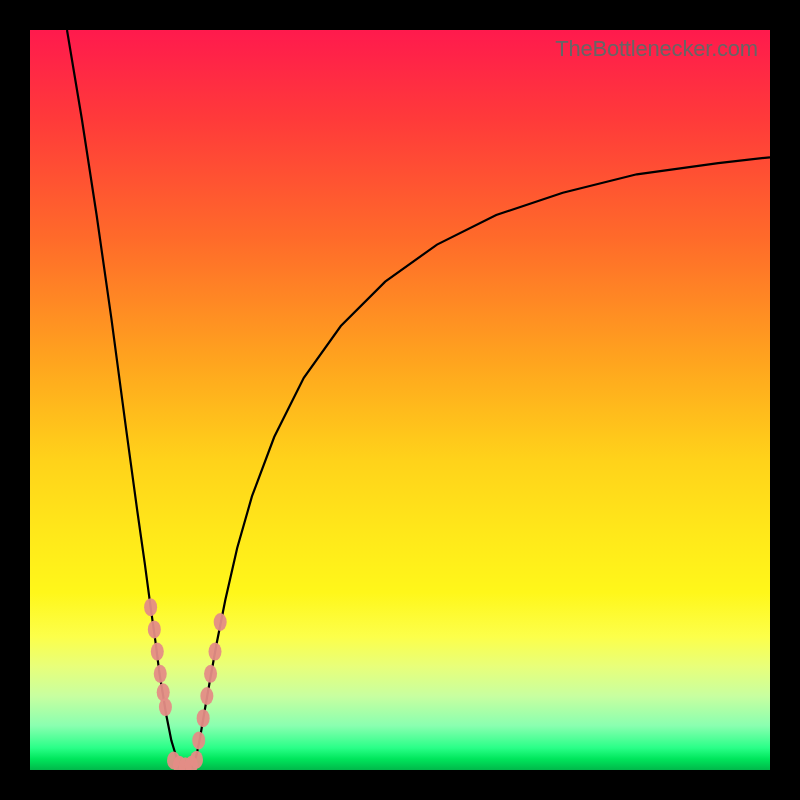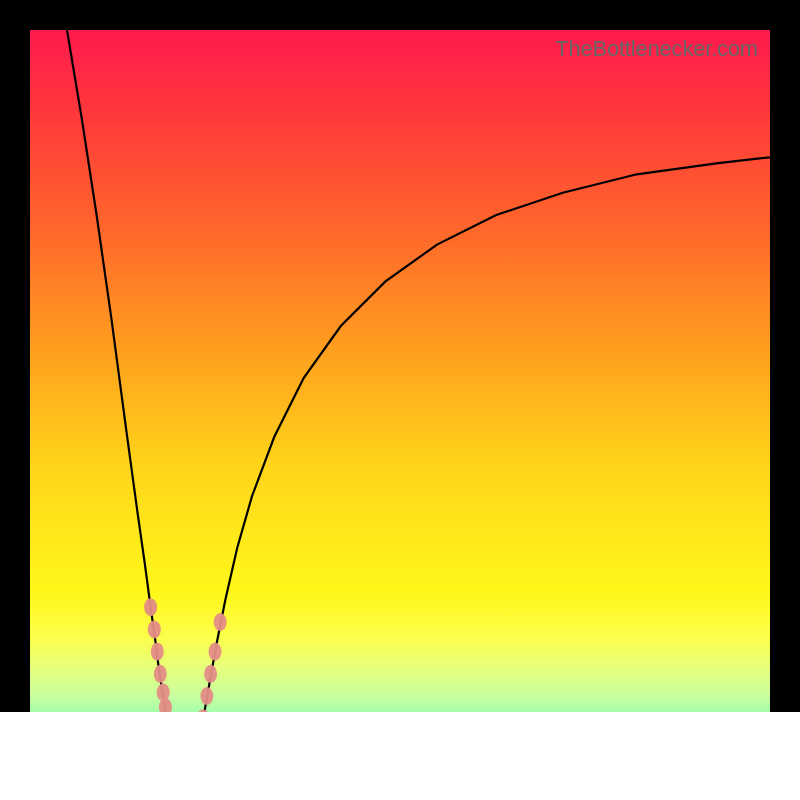--- a/index.html
+++ b/index.html
@@ -2,21 +2,21 @@
 <html><head>
 <meta charset="utf-8">
 <style>
   body {
     margin: 0;
     padding: 0;
     background: #fff;
   }
   .frame {
     width: 800px;
-    height: 712px;
+    height: 800px;
     position: relative;
     background: #000;
   }
   .plot-area {
     position: absolute;
     left: 30px;
     top: 30px;
     width: 740px;
     height: 740px;
     background: linear-gradient(to bottom,

